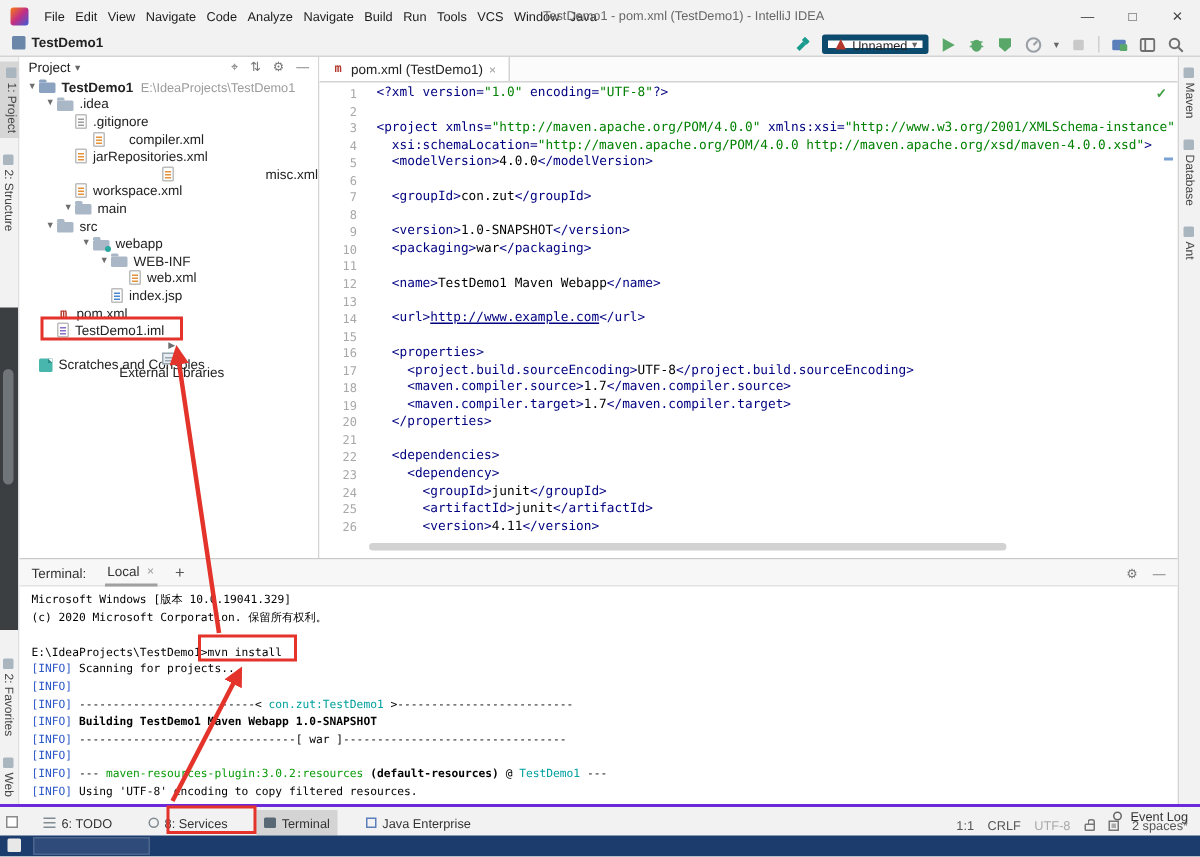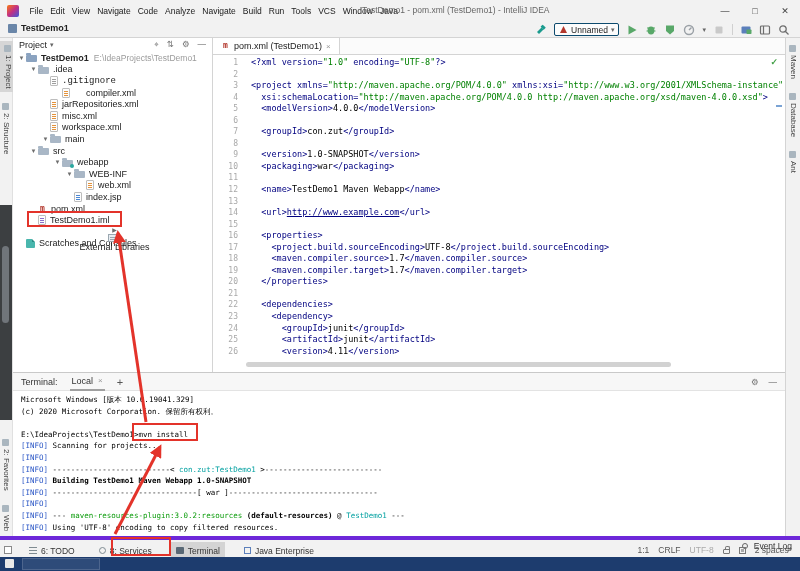--- a/index.html
+++ b/index.html
@@ -14,21 +14,21 @@
   .wctrls{position:absolute;right:0;top:0;height:22px;display:flex}
   .wctrl{width:30px;height:22px;text-align:center;line-height:22px;font-size:9px;color:#444}
 
   
   .navbar{position:absolute;left:0;top:22px;right:0;height:16px;background:#f2f2f2;border-bottom:1px solid #d4d4d4}
   .projchip{position:absolute;left:8px;top:1px;display:flex;align-items:center;gap:4px}
   .projchip .pico{width:9px;height:9px;background:#6a86a8;border-radius:1px}
   .projchip .plabel{font-size:9px;font-weight:bold;color:#222}
   .toolbar{position:absolute;right:10px;top:0;height:15px;display:flex;align-items:center;gap:7px}
   .tbico{width:12px;height:12px;display:block}
-  .runcfg{display:flex;align-items:center;height:13px;border:1px solid #0c4a6e;background:#fcfcfc;padding:0 4px;gap:3px;border-radius:2px}
+  .runcfg{display:flex;align-items:center;height:13px;border:4px solid #0c4a6e;background:#fcfcfc;padding:0 4px;gap:3px;border-radius:2px}
   .runcfg .rlabel{font-size:8.5px;color:#222}
   .runcfg .caret,.prof-caret{font-size:7px;color:#666}
   .tsep{width:1px;height:11px;background:#d0d0d0}
 
   
   .stripe-left{position:absolute;left:0;top:38px;width:13px;height:498px;background:#f2f2f2;border-right:1px solid #e0e0e0}
   .stripe-right{position:absolute;left:785px;top:38px;width:15px;height:498px;background:#f2f2f2;border-left:1px solid #d4d4d4}
   .vgroup{position:absolute;left:0;width:100%;display:flex;flex-direction:column;align-items:center;gap:7px}
   .vgroup.top{top:3px}
   .vgroup.bottom{bottom:2px}
@@ -86,21 +86,21 @@
   .termhead{position:absolute;left:0;top:0;right:0;height:18px;background:#f7f7f7;border-bottom:1px solid #e3e3e3;display:flex;align-items:center;padding:0 8px;font-size:9px;color:#333;gap:12px}
   .ttab{display:flex;align-items:center;gap:5px;border-bottom:2px solid #a0a0a0;height:18px;padding:0 2px}
   .ttclose{color:#999;font-size:8px}
   .tplus{color:#555;font-size:11px}
   .thicons{margin-left:auto;display:flex;gap:10px;color:#757575;font-size:8.5px}
   .console{position:absolute;left:8px;top:18px;right:4px;bottom:2px;font:7.5px "DejaVu Sans Mono",monospace;padding-top:3px}
   .tline{height:11.6px;white-space:pre;line-height:11.6px;color:#000}
   .t-p{color:#000}.t-i{color:#2a56c6}.t-y{color:#00a0a0}.t-g{color:#0a9b0a}.t-b{color:#000;font-weight:bold}
 
   
-  .statusbar{position:absolute;left:0;top:536px;right:0;height:21px;background:#f2f2f2;border-top:4px solid #6d28d9;font-size:8.5px;color:#333}
+  .statusbar{position:absolute;left:0;top:536px;right:0;height:21px;background:#f2f2f2;border-top:2px solid #6d28d9;font-size:8.5px;color:#333}
   .sb-switch{position:absolute;left:4px;top:6px;width:8px;height:8px;border:1px solid #8a8a8a;background:#fff}
   .status-left{position:absolute;left:24px;top:0;height:21px;display:flex;align-items:center;gap:14px}
   .sbitem{display:flex;align-items:center;height:17px;padding:0 5px;cursor:default;white-space:nowrap}
   .sbitem.active{background:#d4d4d4}
   .sb-ic{display:inline-block;margin-right:4px;flex:none}
   .sb-todo{width:8px;height:1.5px;background:#7f8b91;box-shadow:0 3px 0 #7f8b91,0 6px 0 #7f8b91;margin-top:-6px}
   .sb-services{width:7px;height:7px;border:1.5px solid #7f8b91;border-radius:50%}
   .sb-terminal{width:8px;height:7px;background:#596875;border-radius:1px}
   .sb-java{width:7px;height:7px;border:1.5px solid #5b7fbb}
   .eventlog{position:absolute;right:8px;top:1px;display:flex;align-items:center;gap:6px}
@@ -240,36 +240,36 @@
           <span class="tarr">▼</span>
           <span class="ic ic-folder-root"></span>
           <span class="tlabel bold">TestDemo1</span>
           <span class="textra">E:\IdeaProjects\TestDemo1</span>
         </div>
         <div class="trow" style="padding-left: 16px;">
           <span class="tarr">▼</span>
           <span class="ic ic-folder"></span>
           <span class="tlabel">.idea</span>
         </div>
-        <div class="trow" style="padding-left: 28px; font-family: Liberation Mono, monospace;">
+        <div class="trow" style="padding-left: 28px;">
           <span class="tarr"></span>
           <span class="ic ic-file-git"></span>
           <span class="tlabel">.gitignore</span>
         </div>
         <div class="trow" style="padding-left: 28px; gap: 12px;">
           <span class="tarr"></span>
           <span class="ic ic-file-xml"></span>
           <span class="tlabel">compiler.xml</span>
         </div>
         <div class="trow" style="padding-left: 28px;">
           <span class="tarr"></span>
           <span class="ic ic-file-xml"></span>
           <span class="tlabel">jarRepositories.xml</span>
         </div>
-        <div class="trow" style="padding-left: 28px;">
+        <div class="trow" style="padding-left: 28px; justify-content: space-between;">
           <span class="tarr"></span>
           <span class="ic ic-file-xml"></span>
           <span class="tlabel">misc.xml</span>
         </div>
         <div class="trow" style="padding-left: 28px;">
           <span class="tarr"></span>
           <span class="ic ic-file-xml"></span>
           <span class="tlabel">workspace.xml</span>
         </div>
         <div class="trow" style="padding-left: 28px;">

